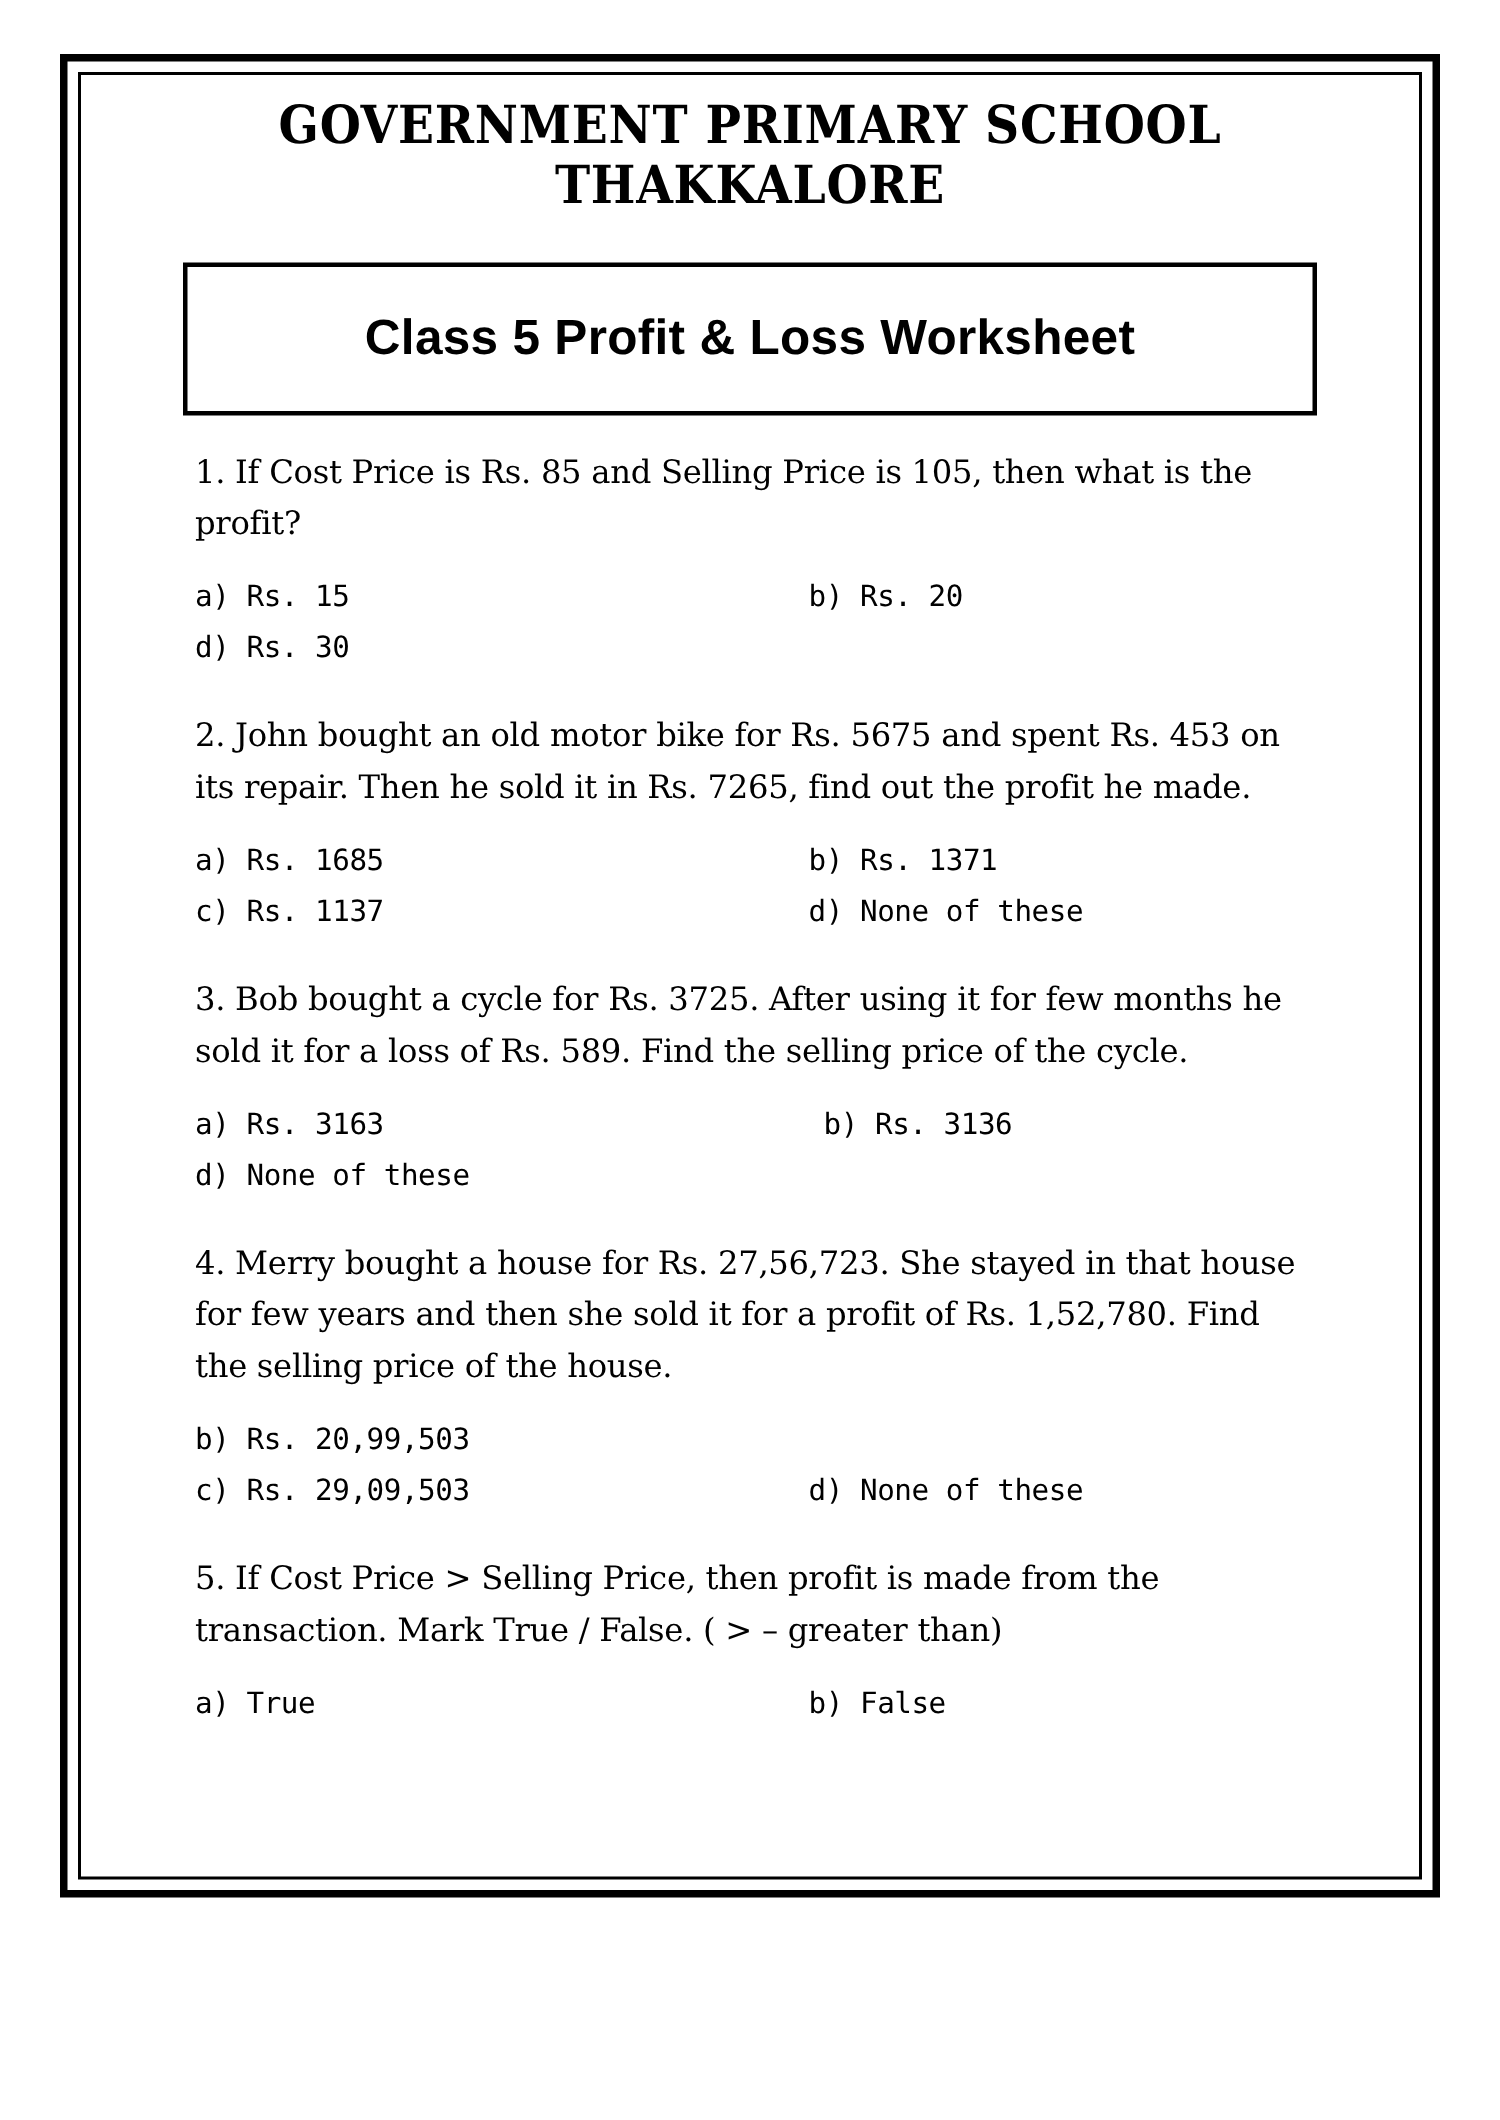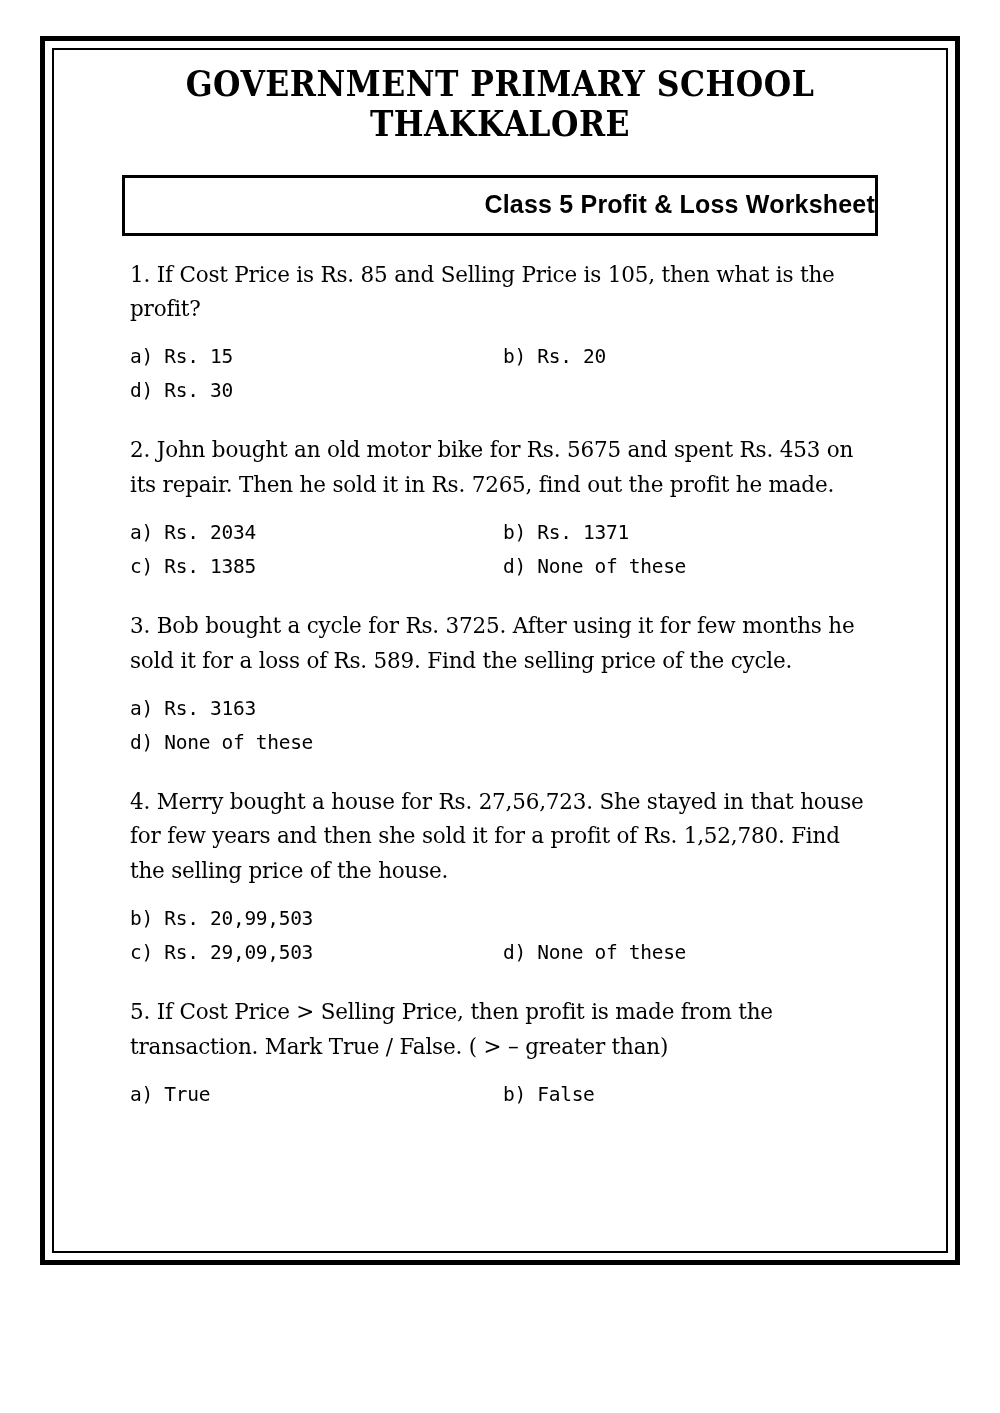--- a/index.html
+++ b/index.html
@@ -68,26 +68,25 @@
   .school-name .line1 { display: block; }
   .school-name .line2 { display: block; }
 
   .title-box {
     margin: 30px 38px 0 38px;
     border: 3px solid #000000;
     padding: 12px 0 14px 0;
     text-align: center;
   }
   .title-box h1 {
-    margin: 0;
+    margin: 16px;
     font-family: "Liberation Sans", sans-serif;
     font-weight: bold;
-    font-size: 25px;
+    font-size: 33px;
     letter-spacing: 0.2px;
-    text-align: right;
   }
 
   .questions {
     margin-top: 22px;
     padding: 0 40px 0 46px;
   }
 
   .q-block {
     margin-bottom: 4px;
   }
@@ -104,20 +103,21 @@
   .options {
     margin: 14px 0 26px 0;
     font-family: "DejaVu Sans Mono", monospace;
     font-size: 19.5px;
     line-height: 1.72;
     letter-spacing: -0.3px;
   }
   .opt-row {
     display: flex;
     width: 100%;
+    gap: 36px;
   }
   .opt-a { flex: 0 0 50%; }
   .opt-b { flex: 0 0 50%; }
   .opt-b.indent-1 { padding-left: 10px; }
   .opt-b.indent-2 { padding-left: 0px; }
 </style>
 </head>
 <body>
 
 <div class="page">
@@ -146,35 +146,36 @@
               <div class="opt-row">
                 <span class="opt-b indent-2">d) Rs. 30</span>
               </div>
             </div>
           </div>
 
           <div class="q-block">
             <p class="q-text">2. John bought an old motor bike for Rs.  5675 and spent Rs. 453 on its repair. Then he sold it in Rs.  7265, find out the profit he made.</p>
             <div class="options">
               <div class="opt-row">
-                <span class="opt-a">a) Rs.  2034</span>
+                <span class="opt-a">a) Rs.  1685</span>
                 <span class="opt-b indent-2">b) Rs. 1371</span>
               </div>
               <div class="opt-row">
-                <span class="opt-a">c) Rs.  1385</span>
+                <span class="opt-a">c) Rs.  1137</span>
                 <span class="opt-b indent-2">d) None of these</span>
               </div>
             </div>
           </div>
 
           <div class="q-block">
             <p class="q-text">3. Bob bought a cycle for Rs. 3725. After using it for few months he sold it for a loss of Rs. 589. Find the selling price of the cycle.</p>
             <div class="options">
               <div class="opt-row">
                 <span class="opt-a">a) Rs. 3163</span>
+                <span class="opt-b indent-1">b) Rs. 3136</span>
               </div>
               <div class="opt-row">
                 <span class="opt-b indent-2">d) None of these</span>
               </div>
             </div>
           </div>
 
           <div class="q-block">
             <p class="q-text">4. Merry bought a house for Rs. 27,56,723. She stayed in that house for few years and then she sold it for a profit of Rs. 1,52,780. Find the selling price of the house.</p>
             <div class="options">

